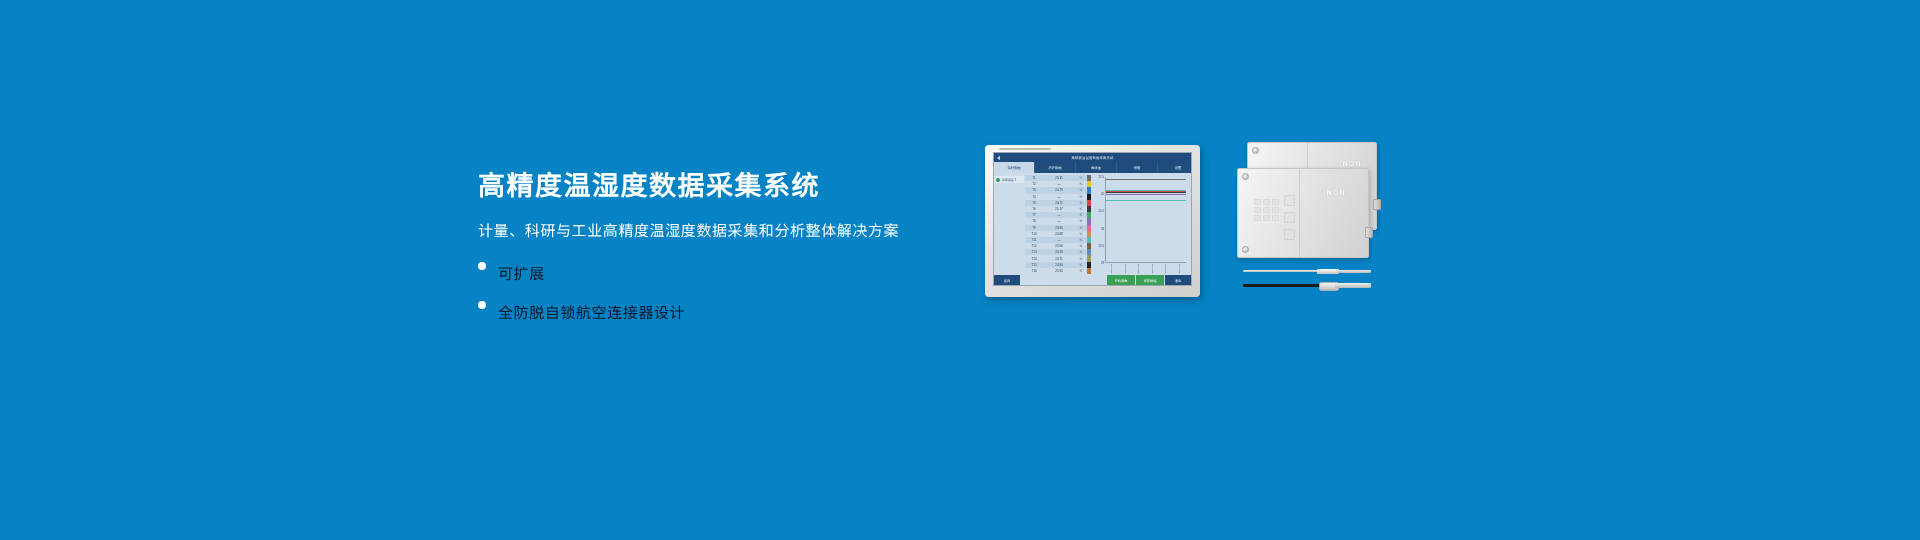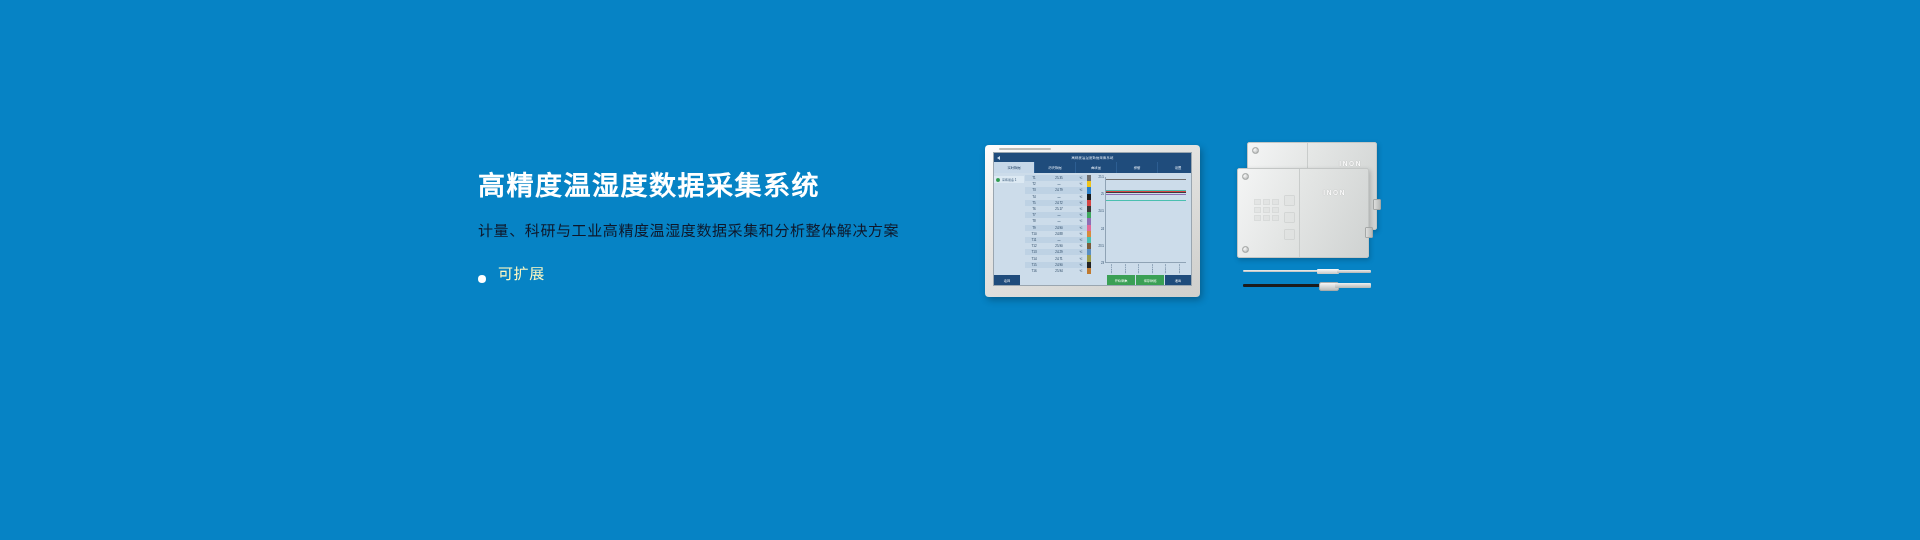--- a/index.html
+++ b/index.html
@@ -34,37 +34,37 @@
     font-size: 27px;
     font-weight: bold;
     color: #ffffff;
     letter-spacing: 1.5px;
     line-height: 1.1;
     margin: 0 0 20px 0;
     white-space: nowrap;
   }
   .subhead {
     font-size: 15px;
-    color: #0f172a;
+    color: #ffffff;
     letter-spacing: 0.6px;
     line-height: 1.2;
     margin: 0 0 22px 0;
     white-space: nowrap;
   }
   .feature-list {
     list-style: none;
     margin: 0;
     padding: 0;
   }
   .feature-item {
     display: flex;
-    align-items: flex-end;
+    align-items: flex-start;
     margin-bottom: 18px;
     font-size: 15px;
-    color: #fef9c3;
+    color: #0f172a;
     letter-spacing: 0.6px;
     white-space: nowrap;
   }
   .feature-item:last-child { margin-bottom: 0; }
   .bullet-dot {
     width: 8px;
     height: 8px;
     border-radius: 50%;
     background: #ffffff;
     margin-right: 12px;
@@ -406,20 +406,24 @@
   <div class="copy-block">
 
     <h1 class="headline">高精度温湿度数据采集系统</h1>
 
     <p class="subhead">计量、科研与工业高精度温湿度数据采集和分析整体解决方案</p>
 
     <ul class="feature-list">
       <li class="feature-item">
         <span class="bullet-dot"></span>
         <span>可扩展</span>
+      </li>
+      <li class="feature-item">
+        <span class="bullet-dot"></span>
+        <span>全防脱自锁航空连接器设计</span>
       </li>
     </ul>
   </div>
 
   <div class="product-area">
 
     <div class="terminal">
       <div class="terminal-vent"></div>
 
       <div class="screen">

